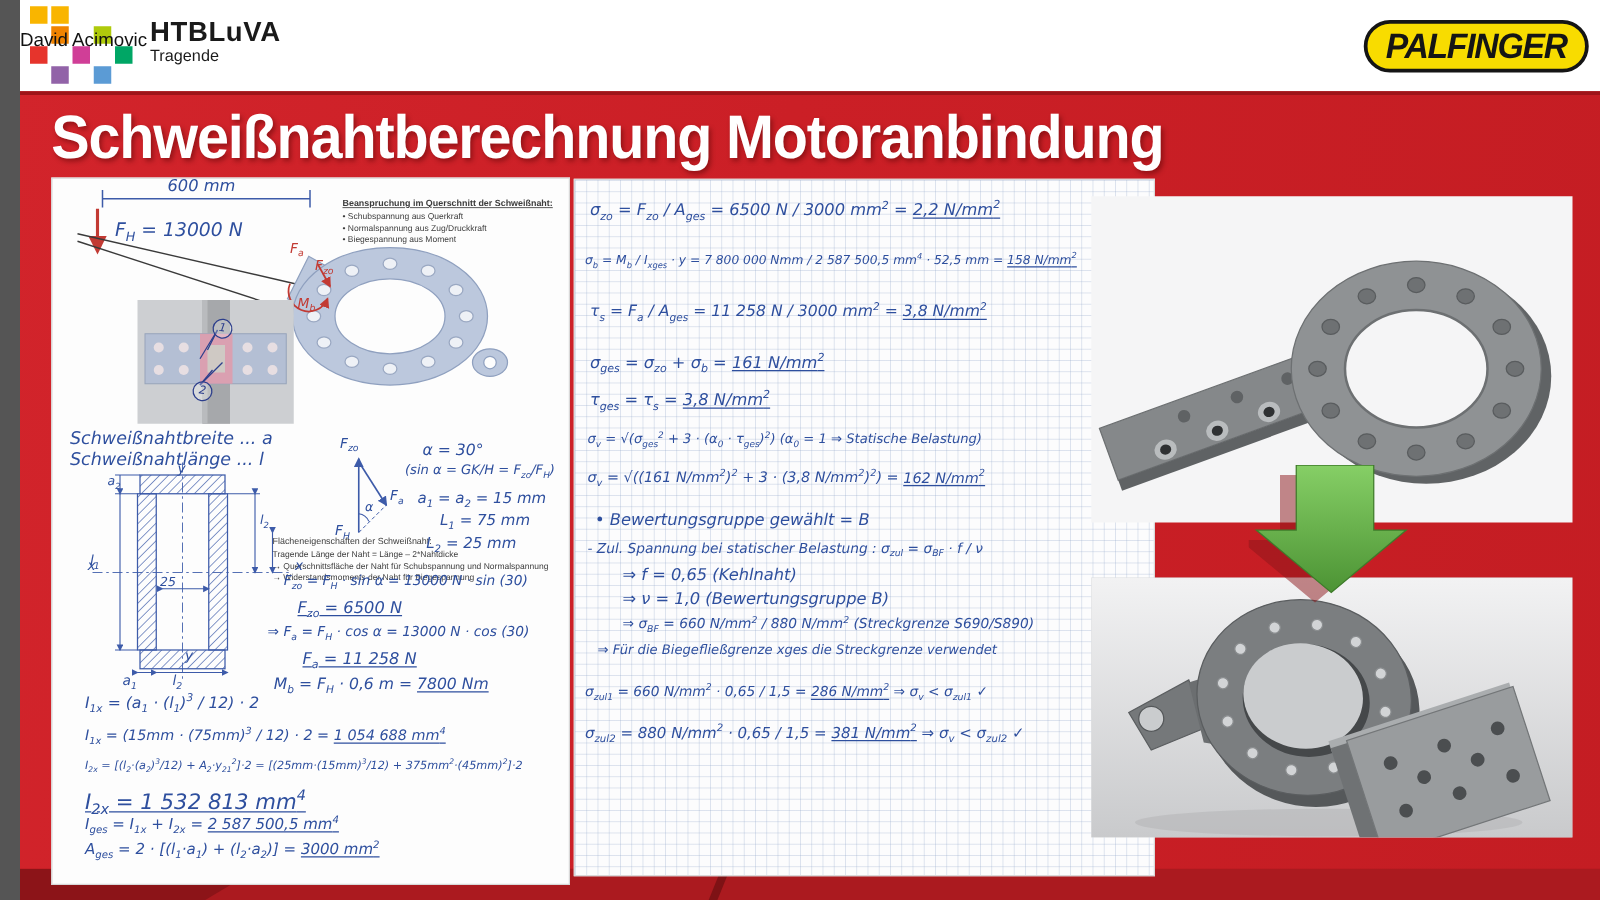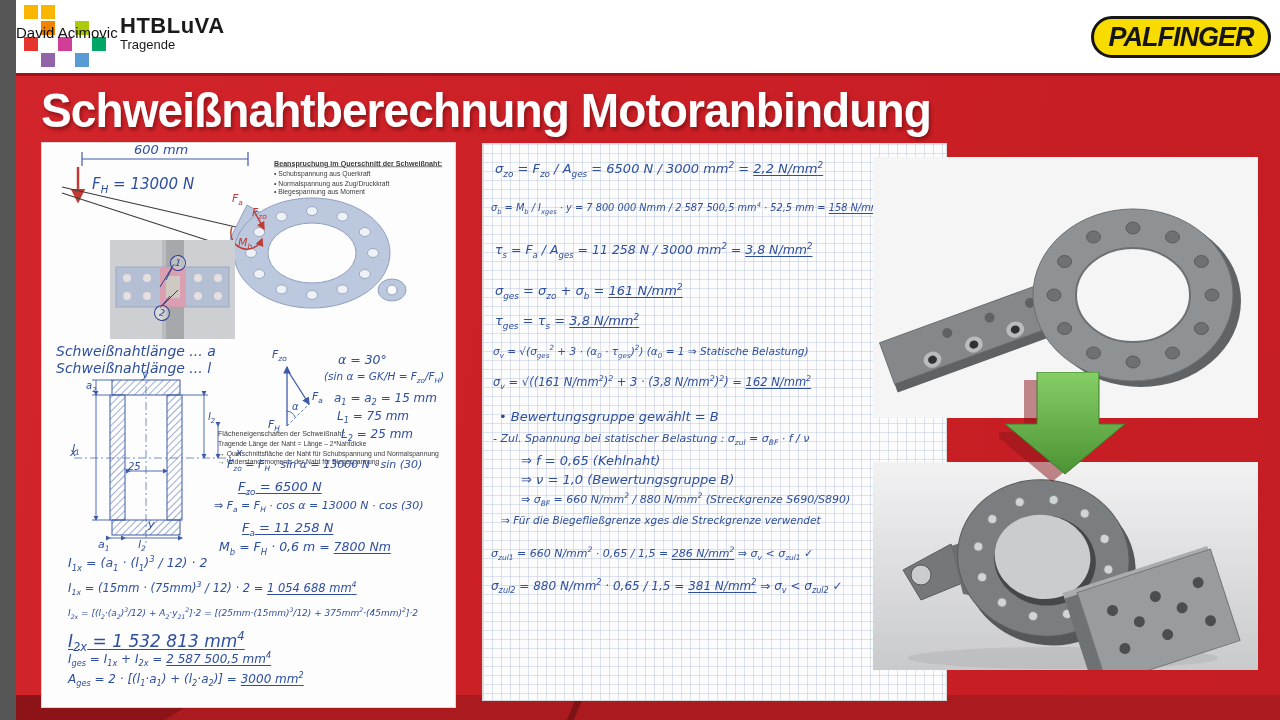--- a/index.html
+++ b/index.html
@@ -27,21 +27,21 @@
   .band-dark{position:absolute;left:0;top:695px;width:190px;height:25px;background:#8c1418;
              clip-path:polygon(0 0,100% 0,78% 100%,0 100%);}
   .seam{position:absolute;left:556px;top:695px;width:7px;height:25px;background:#7e1215;transform:skewX(-22deg);}
   
   .title{position:absolute;left:25px;top:84px;font-size:49px;font-weight:bold;color:#ffffff;
          line-height:1.1;transform:scaleX(.94);transform-origin:0 0;letter-spacing:-1px;
          text-shadow:2px 3px 4px rgba(70,0,0,.45);white-space:nowrap;}
   
   .panel{position:absolute;background:#fdfdfd;border:1px solid #d8d8d8;box-sizing:border-box;overflow:hidden;}
   .panel-left{left:25px;top:142px;width:415px;height:566px;}
-  .panel-mid{left:466px;top:143px;width:465px;height:558px;background-color:#fcfcfd;
+  .panel-mid{left:443px;top:143px;width:465px;height:558px;background-color:#fcfcfd;
     background-image:linear-gradient(to right,rgba(150,170,205,.32) 1px,transparent 1px),
                      linear-gradient(to bottom,rgba(150,170,205,.32) 1px,transparent 1px);
     background-size:9px 9px;}
   
   .hw{position:absolute;font-family:"DejaVu Sans",sans-serif;font-style:italic;color:#2e4f9e;
       white-space:nowrap;line-height:1.15;}
   .hwr{position:absolute;font-family:"DejaVu Sans",sans-serif;font-style:italic;color:#c23a33;
       white-space:nowrap;line-height:1.15;}
   .hw u,.hwr u{text-decoration:underline;text-underline-offset:2px;}
   sub,sup{font-size:68%;}
@@ -217,21 +217,21 @@
     <div class="co" style="left:128px;top:112px">1</div>
     <div class="co" style="left:112px;top:162px">2</div>
 
     <div class="printed" style="left:176px;top:286px;width:350px">
       <div class="ph" style="text-decoration:none;font-weight:normal">Flächeneigenschaften der Schweißnaht:</div>
       <div class="pl">Tragende Länge der Naht = Länge – 2*Nahtdicke</div>
       <div class="pl">→ Querschnittsfläche der Naht für Schubspannung und Normalspannung</div>
       <div class="pl">→ Widerstandsmoments der Naht für Biegespannung</div>
     </div>
 
-    <div class="hw" style="left:14px;top:200px;font-size:14px">Schweißnahtlänge ... a</div>
+    <div class="hw" style="left:14px;top:200px;font-size:14px">Schweißnahtbreite ... a</div>
     <div class="hw" style="left:14px;top:217px;font-size:14px">Schweißnahtlänge ... l</div>
 
     <div class="hw" style="left:44px;top:237px;font-size:10px">a<sub>2</sub></div>
     <div class="hw" style="left:100px;top:226px;font-size:11px">y</div>
     <div class="hw" style="left:30px;top:300px;font-size:11px">l<sub>1</sub></div>
     <div class="hw" style="left:166px;top:268px;font-size:10px">l<sub>2</sub></div>
     <div class="hw" style="left:28px;top:304px;font-size:11px">x</div>
     <div class="hw" style="left:194px;top:304px;font-size:11px">x</div>
     <div class="hw" style="left:86px;top:318px;font-size:10px">25</div>
     <div class="hw" style="left:106px;top:376px;font-size:11px">y</div>
@@ -239,21 +239,21 @@
     <div class="hw" style="left:96px;top:396px;font-size:11px">l<sub>2</sub></div>
 
     <div class="hw" style="left:230px;top:206px;font-size:11px">F<sub>zo</sub></div>
     <div class="hw" style="left:270px;top:248px;font-size:11px">F<sub>a</sub></div>
     <div class="hw" style="left:226px;top:276px;font-size:11px">F<sub>H</sub></div>
     <div class="hw" style="left:250px;top:258px;font-size:10px">α</div>
 
     <div class="hw" style="left:296px;top:210px;font-size:12.5px">α = 30°</div>
     <div class="hw" style="left:282px;top:227px;font-size:10.5px">(sin α = GK/H = F<sub>zo</sub>/F<sub>H</sub>)</div>
     <div class="hw" style="left:292px;top:249px;font-size:12px">a<sub>1</sub> = a<sub>2</sub> = 15 mm</div>
-    <div class="hw" style="left:295px;top:267px;font-size:12px">L<sub>1</sub> = 75 mm</div>
+    <div class="hw" style="left:310px;top:267px;font-size:12px">L<sub>1</sub> = 75 mm</div>
     <div class="hw" style="left:299px;top:285px;font-size:12px">L<sub>2</sub> = 25 mm</div>
 
     <div class="hw" style="left:185px;top:316px;font-size:11px">F<sub>zo</sub> = F<sub>H</sub> · sin α = 13000 N · sin (30)</div>
     <div class="hw" style="left:196px;top:337px;font-size:13px"><u>F<sub>zo</sub> = 6500 N</u></div>
     <div class="hw" style="left:172px;top:357px;font-size:11px">⇒ F<sub>a</sub> = F<sub>H</sub> · cos α = 13000 N · cos (30)</div>
     <div class="hw" style="left:200px;top:378px;font-size:13px"><u>F<sub>a</sub> = 11 258 N</u></div>
     <div class="hw" style="left:177px;top:397px;font-size:12.5px">M<sub>b</sub> = F<sub>H</sub> · 0,6 m = <u>7800 Nm</u></div>
     <div class="hw" style="left:26px;top:412px;font-size:12.5px">I<sub>1x</sub> = (a<sub>1</sub> · (l<sub>1</sub>)<sup>3</sup> / 12) · 2</div>
     <div class="hw" style="left:26px;top:437px;font-size:11.5px">I<sub>1x</sub> = (15mm · (75mm)<sup>3</sup> / 12) · 2 = <u>1 054 688 mm<sup>4</sup></u></div>
     <div class="hw" style="left:26px;top:463px;font-size:9px">I<sub>2x</sub> = [(l<sub>2</sub>·(a<sub>2</sub>)<sup>3</sup>/12) + A<sub>2</sub>·y<sub>21</sub><sup>2</sup>]·2 = [(25mm·(15mm)<sup>3</sup>/12) + 375mm<sup>2</sup>·(45mm)<sup>2</sup>]·2</div>

